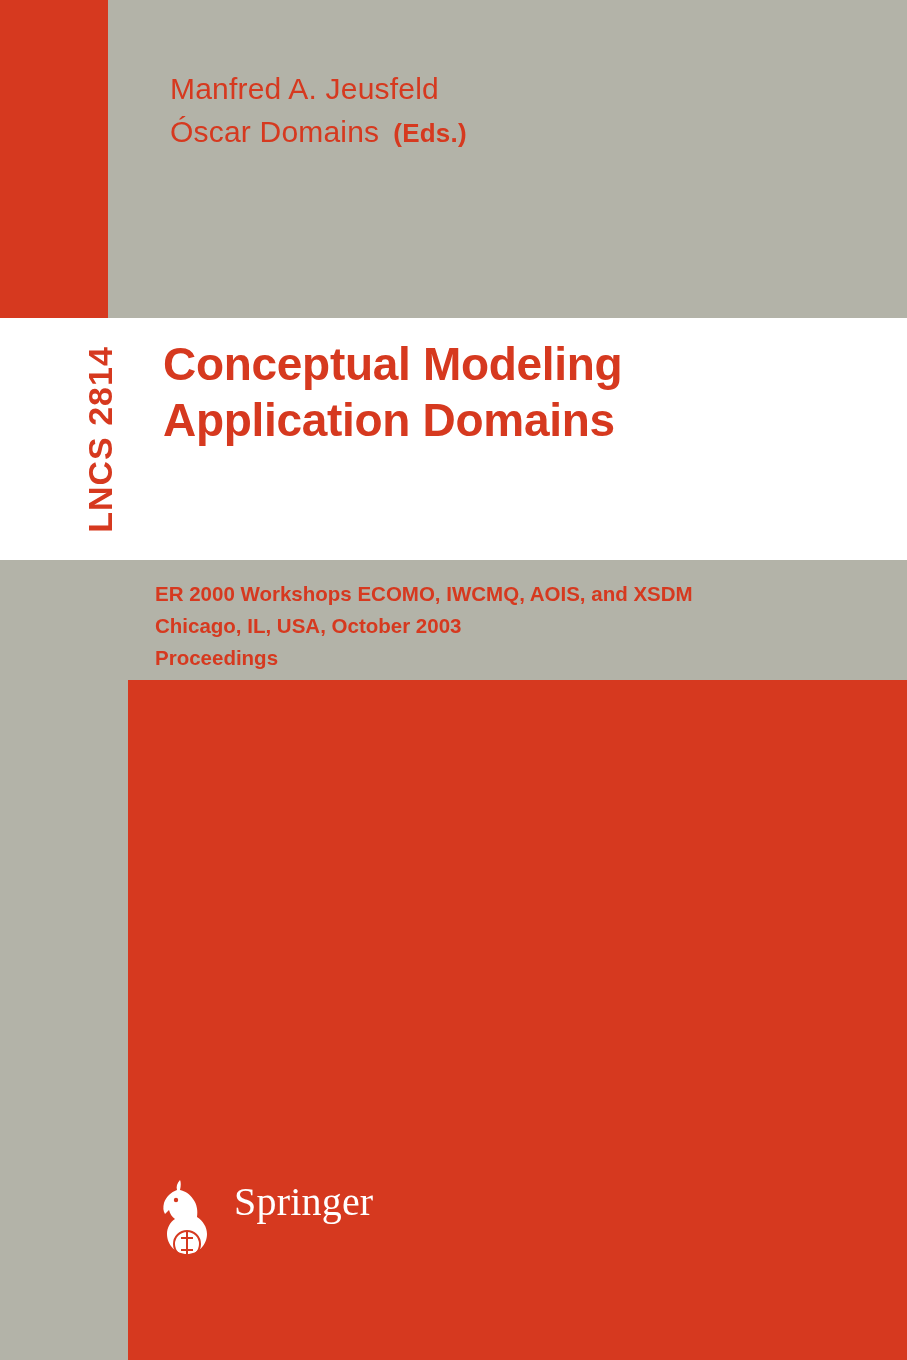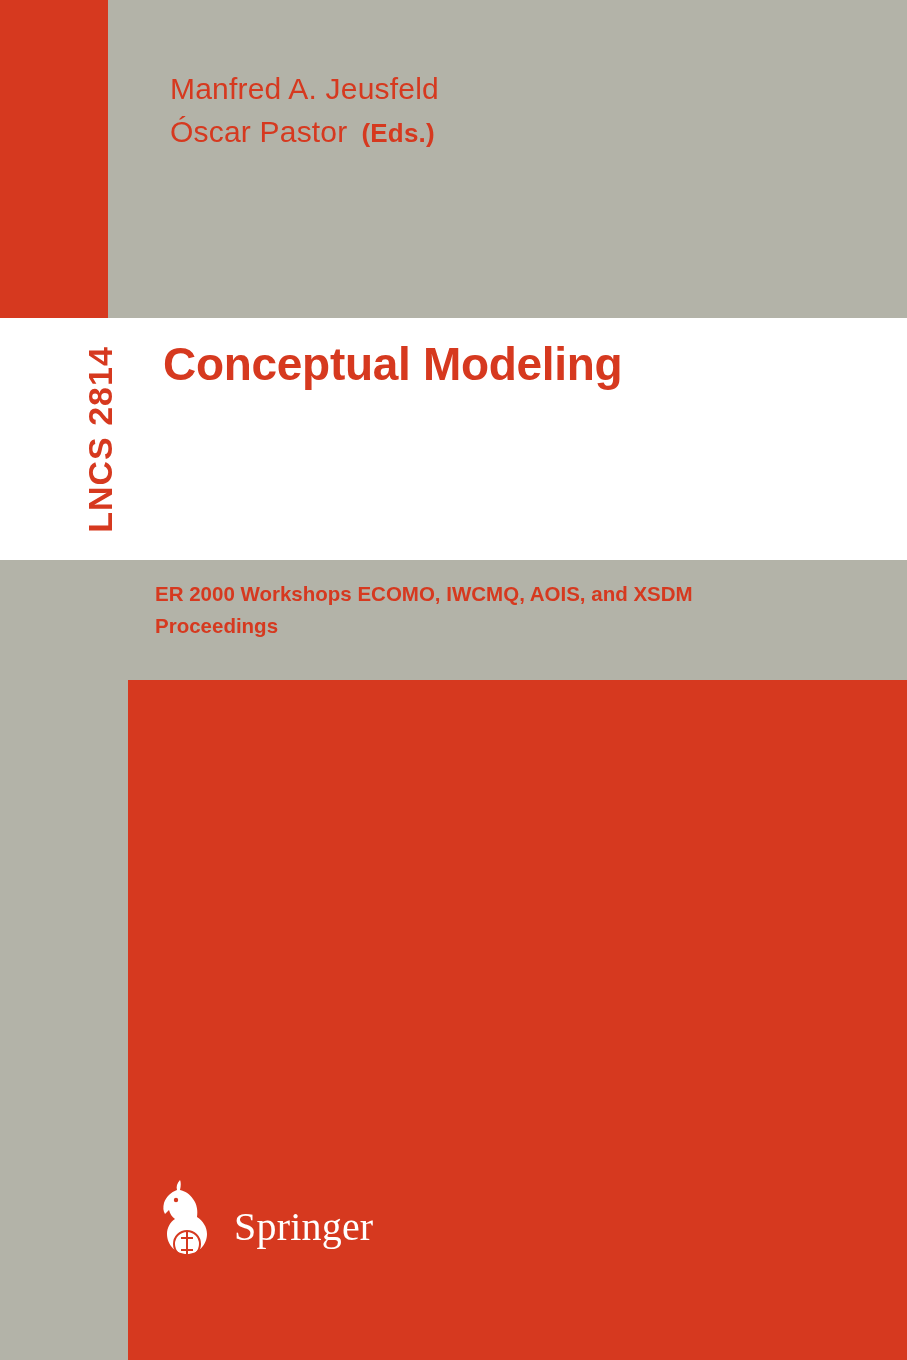--- a/index.html
+++ b/index.html
@@ -139,21 +139,20 @@
     font-size: 20.5px;
     line-height: 1.55;
   }
   .subtitle-line { display: block; }
   
   .springer {
     position: absolute;
     left: 152px;
     top: 1178px;
     display: flex;
-    align-items: center;
     gap: 16px;
   }
   .springer-mark {
     width: 66px;
     height: 96px;
   }
   .springer-word {
     color: #ffffff;
     font-size: 40px;
     letter-spacing: 0.2px;
@@ -174,30 +173,32 @@
     <span>LNCS 2814</span>
   </div>
 
   <div class="strip-left-grey-mid"></div>
   <div class="strip-left-lower-grey"></div>
   <div class="block-red-lower"></div>
 
   <div class="authors">
     <div class="author-line">Manfred A. Jeusfeld</div>
     <div class="author-line">
-      <span>Óscar Pastor</span><span class="eds">(Eds.)</span>
+      <span>Óscar Domains</span><span class="eds">(Eds.)</span>
     </div>
   </div>
 
   <div class="title-block">
     <span class="title-line">Conceptual Modeling</span>
+    <span class="title-line">Application Domains</span>
   </div>
 
   <div class="subtitle-block">
     <span class="subtitle-line">ER 2000 Workshops ECOMO, IWCMQ, AOIS, and XSDM</span>
+    <span class="subtitle-line">Chicago, IL, USA, October 2003</span>
     <span class="subtitle-line">Proceedings</span>
   </div>
 
   <div class="springer">
     <svg class="springer-mark" viewBox="0 0 66 96" aria-hidden="true">
       <g fill="#ffffff">
         <path d="M28 2 c-3 3 -4 7 -3 10 c-6 2 -11 7 -13 13 c-1 4 -1 8 1 11 l4 -4 c1 4 3 7 6 9 c-5 3 -8 9 -8 15 c0 11 9 20 20 20 c11 0 20 -9 20 -20 c0 -7 -4 -13 -10 -17 c1 -6 0 -13 -4 -18 c-3 -5 -8 -8 -13 -9 c1 -4 1 -8 0 -10 z"></path>
       </g>
       <g fill="none" stroke="#d6391f" stroke-width="2">
         <circle cx="35" cy="66" r="13"></circle>

